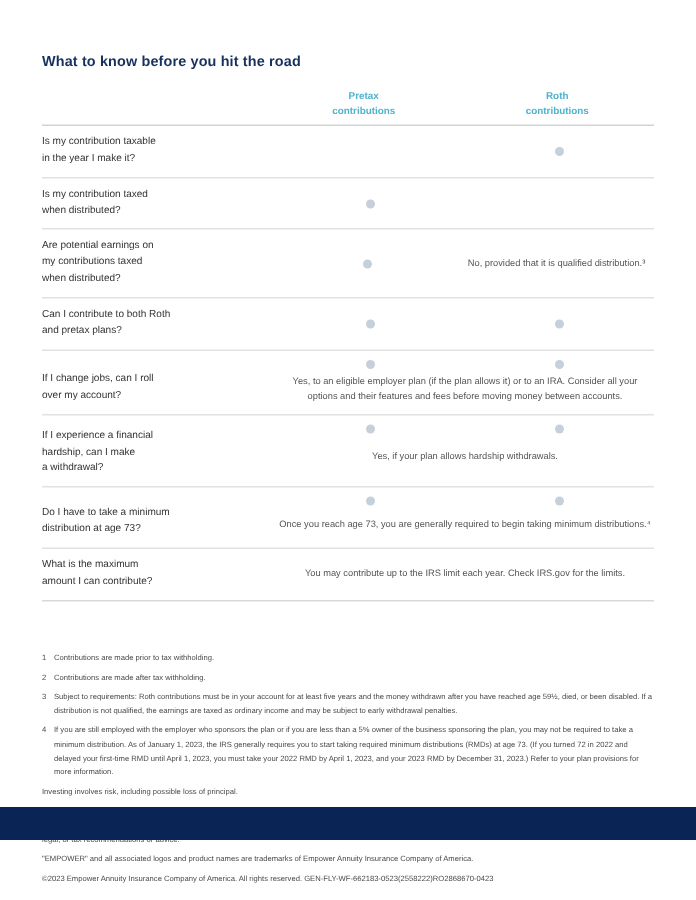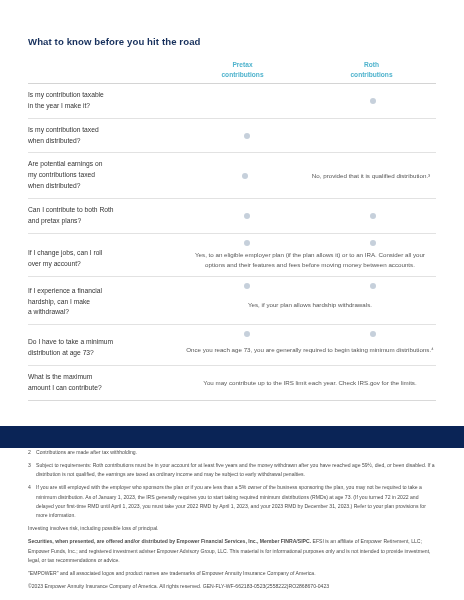--- a/index.html
+++ b/index.html
@@ -12,21 +12,21 @@
     background: #ffffff;
     font-family: "Liberation Sans", sans-serif;
     color: #3c3c3c;
     overflow: hidden;
     position: relative;
   }
 
   .page {
     position: relative;
     width: 464px;
-    height: 448px;
+    height: 560px;
     box-sizing: border-box;
     padding: 0 28px;
   }
 
   
   .title {
     margin: 0;
     padding-top: 36px;
     font-size: 9.6px;
     font-weight: bold;

